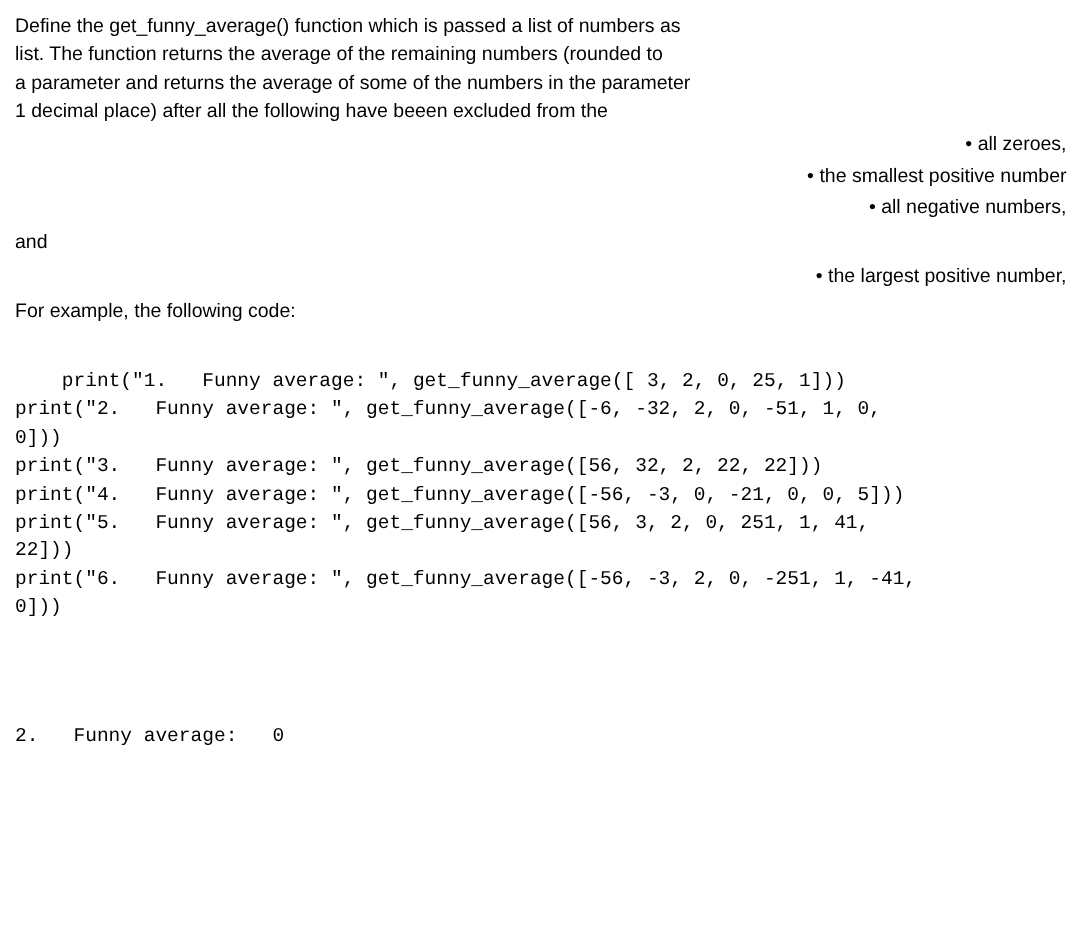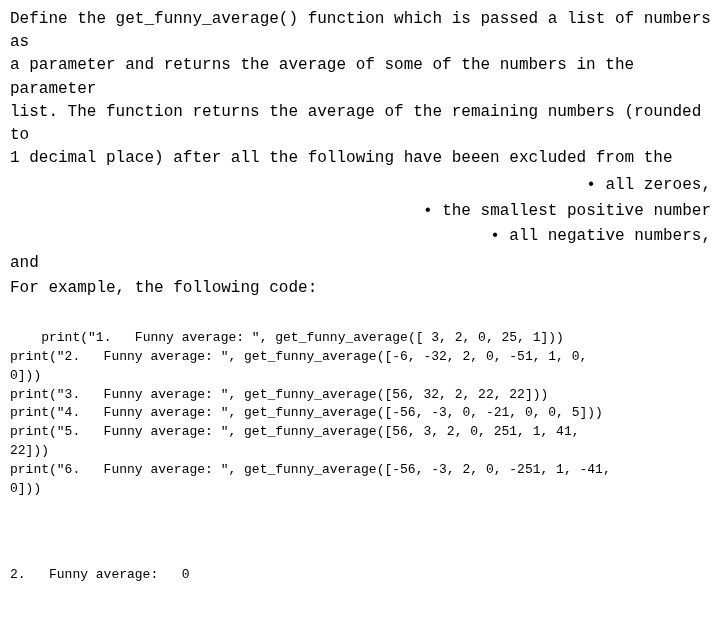--- a/index.html
+++ b/index.html
@@ -20,22 +20,22 @@
     .page-container {
       width: 721px;
       min-height: 625px;
       background: #ffffff;
       padding: 8px 10px;
     }
 
     .description-block {
       margin-bottom: 10px;
       line-height: 1.45;
-      font-family: Liberation Mono, monospace;
-      font-size: 16px;
+      font-family: Liberation Sans, sans-serif;
+      font-size: 13px;
     }
 
     .bullet-list {
       list-style: none;
       margin: 4px 0 4px 20px;
     }
 
     .bullet-list li::before {
       content: '• ';
     }
@@ -65,32 +65,35 @@
       line-height: 1.5;
     }
   </style>
 </head>
 <body>
 
 <div class="page-container">
 
   <div class="description-block">
     <div>Define the get_funny_average() function which is passed a list of numbers as</div>
+    <div>list. The function returns the average of the remaining numbers (rounded to</div>
     <div>a parameter and returns the average of some of the numbers in the parameter</div>
-    <div>list. The function returns the average of the remaining numbers (rounded to</div>
     <div>1 decimal place) after all the following have beeen excluded from the</div>
 
     <ul class="bullet-list">
       <li>all zeroes,</li>
       <li>the smallest positive number</li>
       <li>all negative numbers,</li>
     </ul>
 
     <div class="and-line">and</div>
 
+    <ul class="bullet-list">
+      <li>the largest positive number,</li>
+    </ul>
 
     <div style="margin-top:0;">For example, the following code:</div>
   </div>
 
   <div class="code-block">
     <span>print("1.   Funny average: ", get_funny_average([ 3, 2, 0, 25, 1]))</span>
 <span>print("2.   Funny average: ", get_funny_average([-6, -32, 2, 0, -51, 1, 0,</span>
 <span>0]))</span>
 <span>print("3.   Funny average: ", get_funny_average([56, 32, 2, 22, 22]))</span>
 <span>print("4.   Funny average: ", get_funny_average([-56, -3, 0, -21, 0, 0, 5]))</span>

